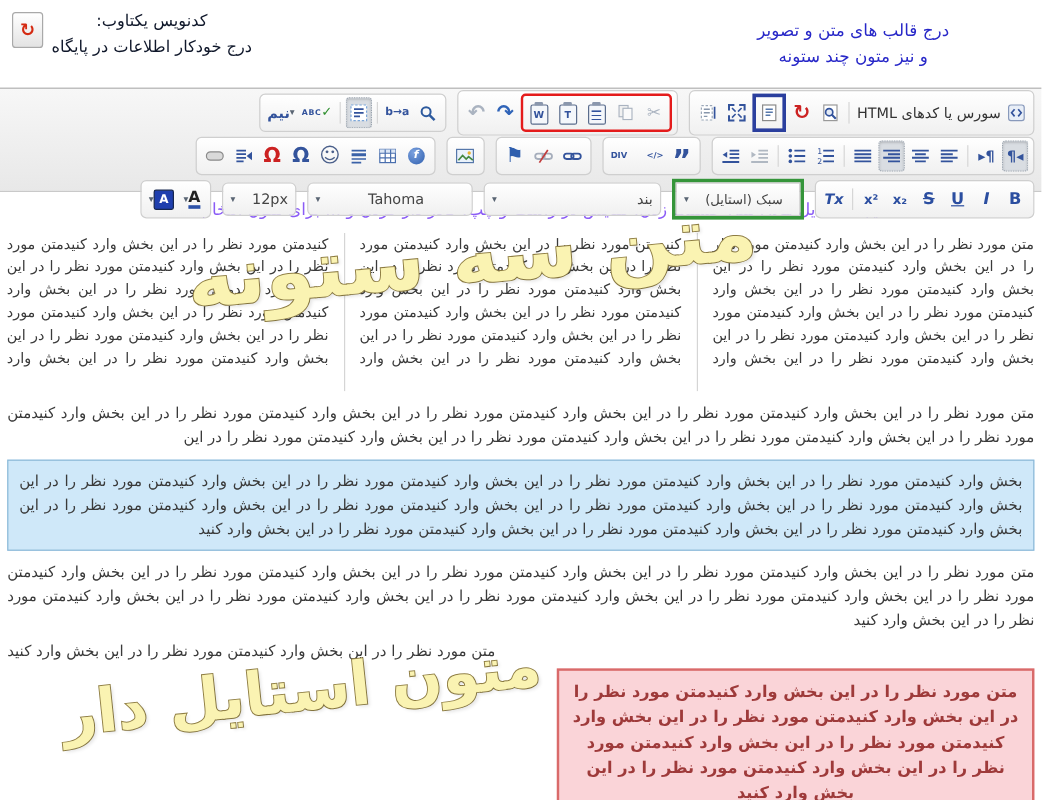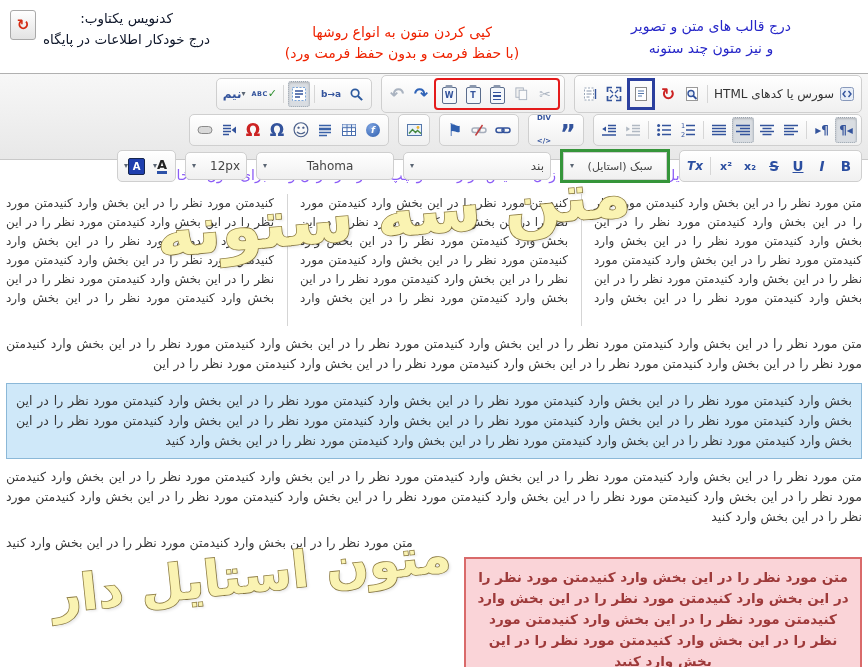--- a/index.html
+++ b/index.html
@@ -49,21 +49,21 @@
   .abc{font-size:6.5px;font-weight:bold;color:#33539c;letter-spacing:.5px;}
   .abc-check{font-size:11px;color:#2f8f2f;font-weight:bold;margin-top:-2px;}
   .clip{position:relative;width:13px;height:15px;border:1px solid #5a6c8c;border-radius:2px;
     background:#f4f7fb;display:inline-flex;align-items:center;justify-content:center;margin-top:3px;}
   .clip::before{content:"";position:absolute;top:-3px;left:50%;transform:translateX(-50%);
     width:7px;height:3px;background:#8a97ad;border-radius:1px;}
   .clip .cl{font-size:8px;font-weight:bold;color:#33539c;line-height:1;}
   .clip .lines{width:8px;height:8px;background:repeating-linear-gradient(#33539c 0 1.5px,transparent 1.5px 3.5px);}
   .flashball{width:14px;height:14px;border-radius:50%;background:radial-gradient(circle at 35% 30%,#7da3e0,#2f5fae);
     color:#fff;font-size:9px;font-weight:bold;display:flex;align-items:center;justify-content:center;font-style:italic;}
-  .stack{display:flex;flex-direction:column;align-items:center;line-height:1;gap:16px;}
+  .stack{display:flex;align-items:center;line-height:1;gap:16px;}
   .stack span{font-size:7px;font-weight:bold;color:#33539c;}
   .quote{font-size:24px;font-weight:bold;color:#33539c;line-height:.4;padding-top:10px;}
 
   
   .note-green{height:30px;display:flex;align-items:center;justify-content:center;
     color:#8b5cf6;font-size:14px;direction:rtl;}
 
   
   .content{position:relative;padding:0 6px;direction:rtl;color:#3a3a3a;}
   .cols-wrap{position:relative;margin-top:4px;}
@@ -85,24 +85,20 @@
 </head>
 <body>
 
 <div class="page">
 
   <div class="header">
     <div class="anno anno-right">
       <div>درج قالب های متن و تصویر</div>
       <div>و نیز متون چند ستونه</div>
     </div>
-    <div class="anno anno-mid">
-      <div>کپی کردن متون به انواع روشها</div>
-      <div>(با حفظ فرمت و بدون حفظ فرمت ورد)</div>
-    </div>
     <div class="anno anno-left">
       <div class="txt">
         <div>کدنویس یکتاوب:</div>
         <div>درج خودکار اطلاعات در پایگاه</div>
       </div>
       <span class="mini-btn">
         <span>↻</span>
       </span>
     </div>
   </div>

